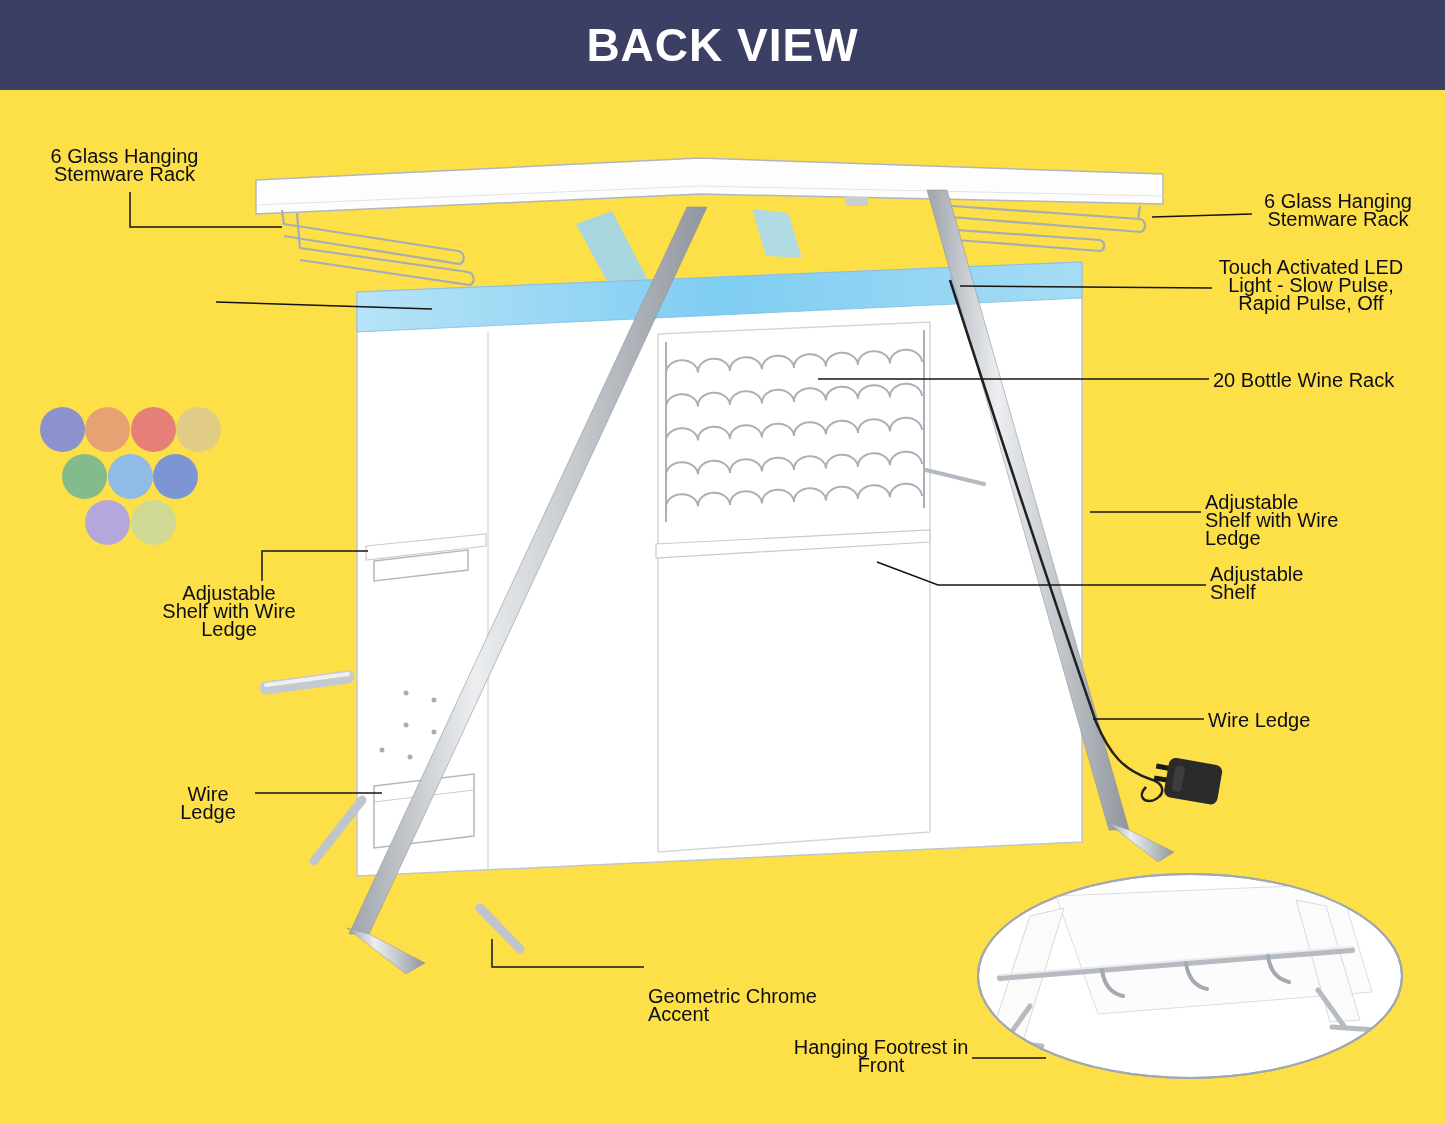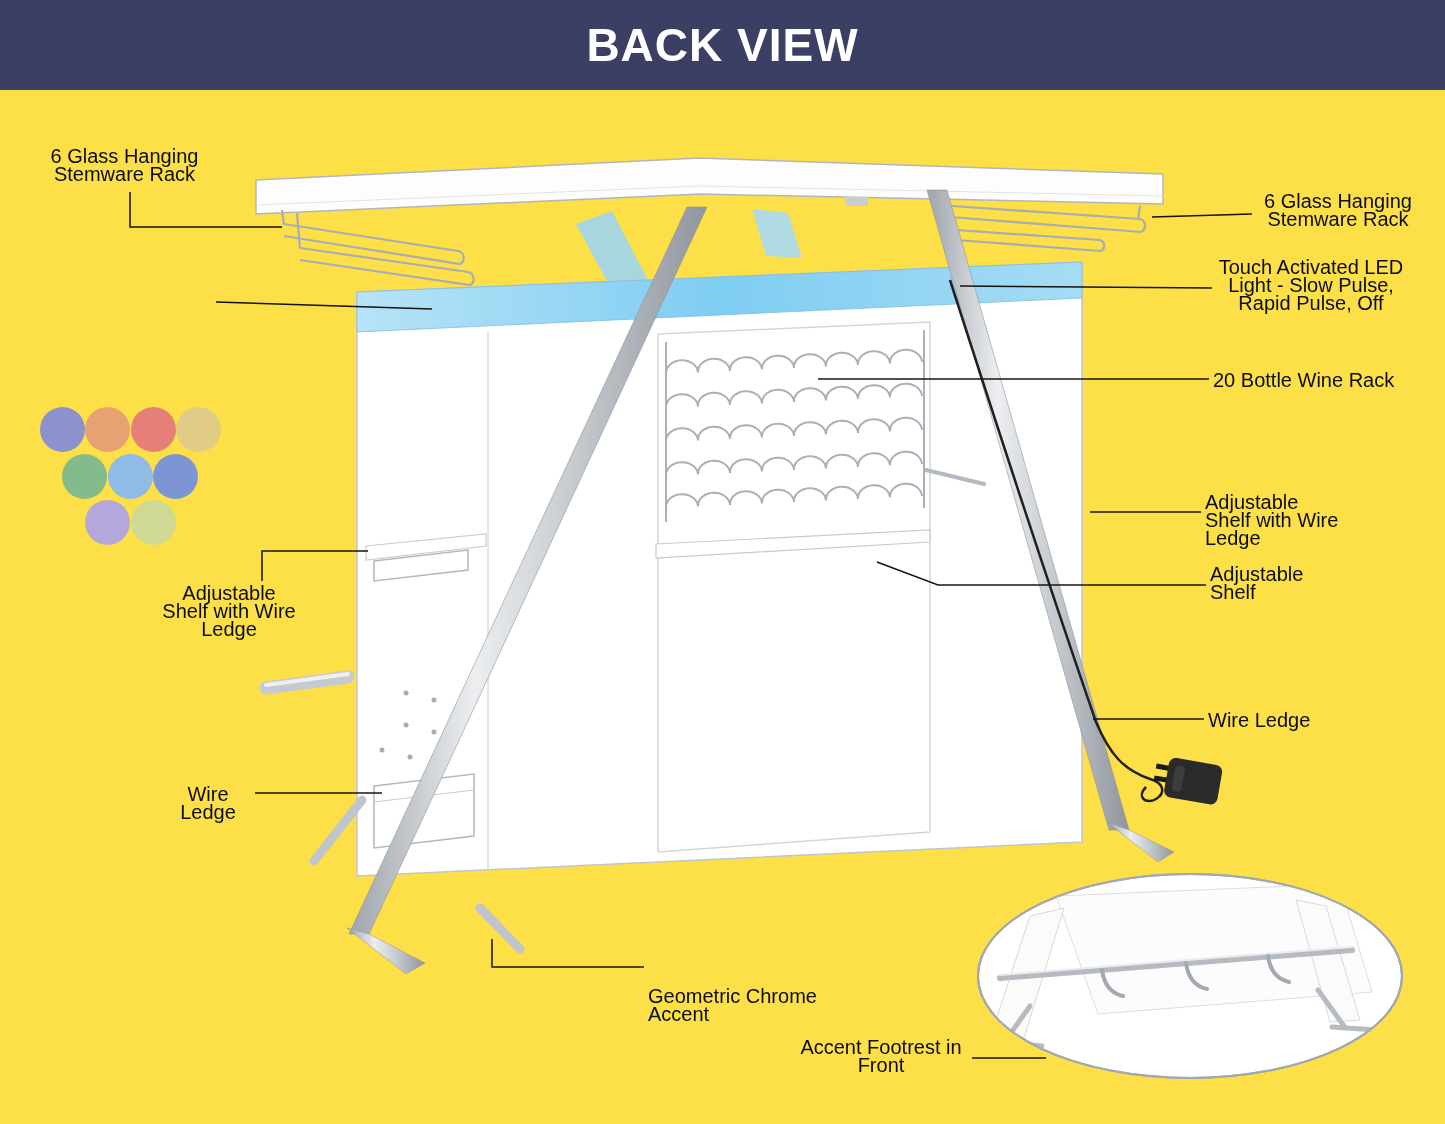--- a/index.html
+++ b/index.html
@@ -168,21 +168,21 @@
     </g>
   </svg>
 
   <div class="lbl" id="lbl-stemware-left" style="color: rgb(13, 13, 26);">6 Glass  Hanging
 Stemware Rack</div>
   <div class="lbl" id="lbl-adj-shelf-left" style="color: rgb(13, 13, 26);">Adjustable
 Shelf with  Wire Ledge</div>
   <div class="lbl" id="lbl-wire-ledge-left" style="color: rgb(13, 13, 26);">Wire Ledge</div>
   <div class="lbl" id="lbl-geo-chrome" style="color: rgb(13, 13, 26);">Geometric Chrome
 Accent</div>
-  <div class="lbl" id="lbl-footrest" style="color: rgb(13, 13, 26);">Accent Footrest in
+  <div class="lbl" id="lbl-footrest" style="color: rgb(13, 13, 26);">Hanging Footrest in
 Front</div>
   <div class="lbl" id="lbl-stemware-right" style="color: rgb(13, 13, 26);">6 Glass  Hanging
 Stemware Rack</div>
   <div class="lbl" id="lbl-touch-led" style="color: rgb(13, 13, 26);">Touch Activated LED
 Light - Slow Pulse,
 Rapid Pulse, Off</div>
   <div class="lbl" id="lbl-wine-rack" style="color: rgb(13, 13, 26);">20 Bottle Wine Rack</div>
   <div class="lbl" id="lbl-adj-shelf-right" style="color: rgb(13, 13, 26);">Adjustable
 Shelf with  Wire Ledge</div>
   <div class="lbl" id="lbl-adj-shelf" style="color: rgb(13, 13, 26);">Adjustable

